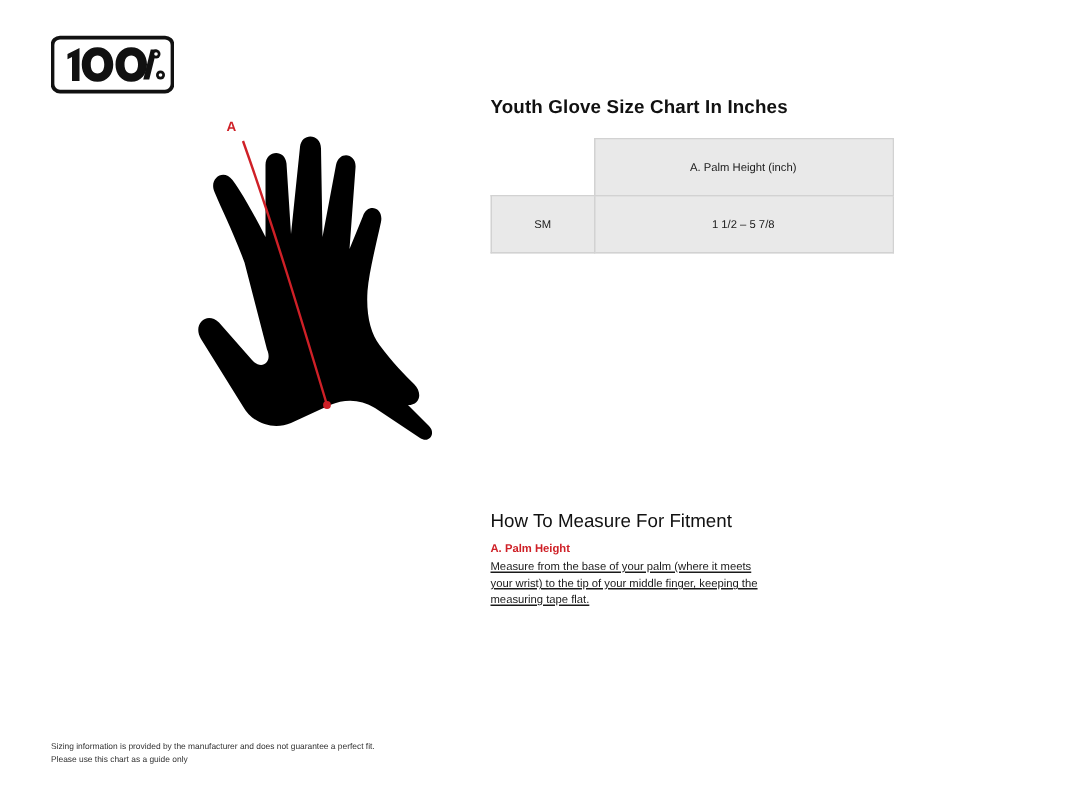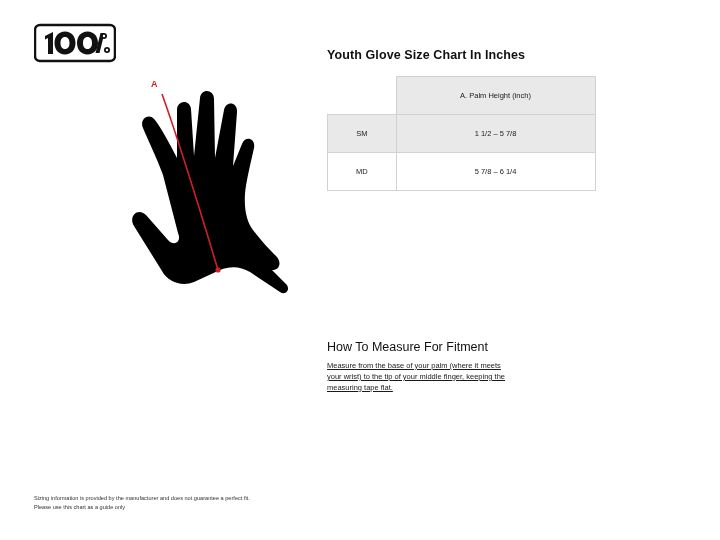--- a/index.html
+++ b/index.html
@@ -40,21 +40,21 @@
     font-size: 9px;
     font-weight: bold;
     color: #cf2027;
     letter-spacing: .2px;
   }
 
   
   .right-col {
     position: absolute;
     left: 327px;
-    top: 48px;
+    top: 64px;
     width: 360px;
   }
   .chart-title {
     font-size: 12.5px;
     font-weight: bold;
     color: #111;
     margin: 0 0 14px 0;
     letter-spacing: .1px;
   }
 
@@ -209,29 +209,26 @@
       <tr>
         <th class="col-size"></th>
         <th class="col-val">A. Palm Height (inch)</th>
       </tr>
     </thead>
     <tbody>
       <tr class="shade">
         <td class="col-size">SM</td>
         <td class="col-val">1 1/2 – 5 7/8</td>
       </tr>
-      <tr>
-        <td class="col-size">MD</td>
-        <td class="col-val">5 7/8 – 6 1/4</td>
-      </tr>
     </tbody>
   </table>
 </div>
 
 <div class="howto">
   <h2>How To Measure For Fitment</h2>
+  <p class="sub">A. Palm Height</p>
   <p class="body">Measure from the base of your palm (where it meets your wrist) to the tip of your middle finger, keeping the measuring tape flat.</p>
 </div>
 
 <div class="footer">
   <div>Sizing information is provided by the manufacturer and does not guarantee a perfect fit.</div>
   <div>Please use this chart as a guide only</div>
 </div>
 
 </body></html>

